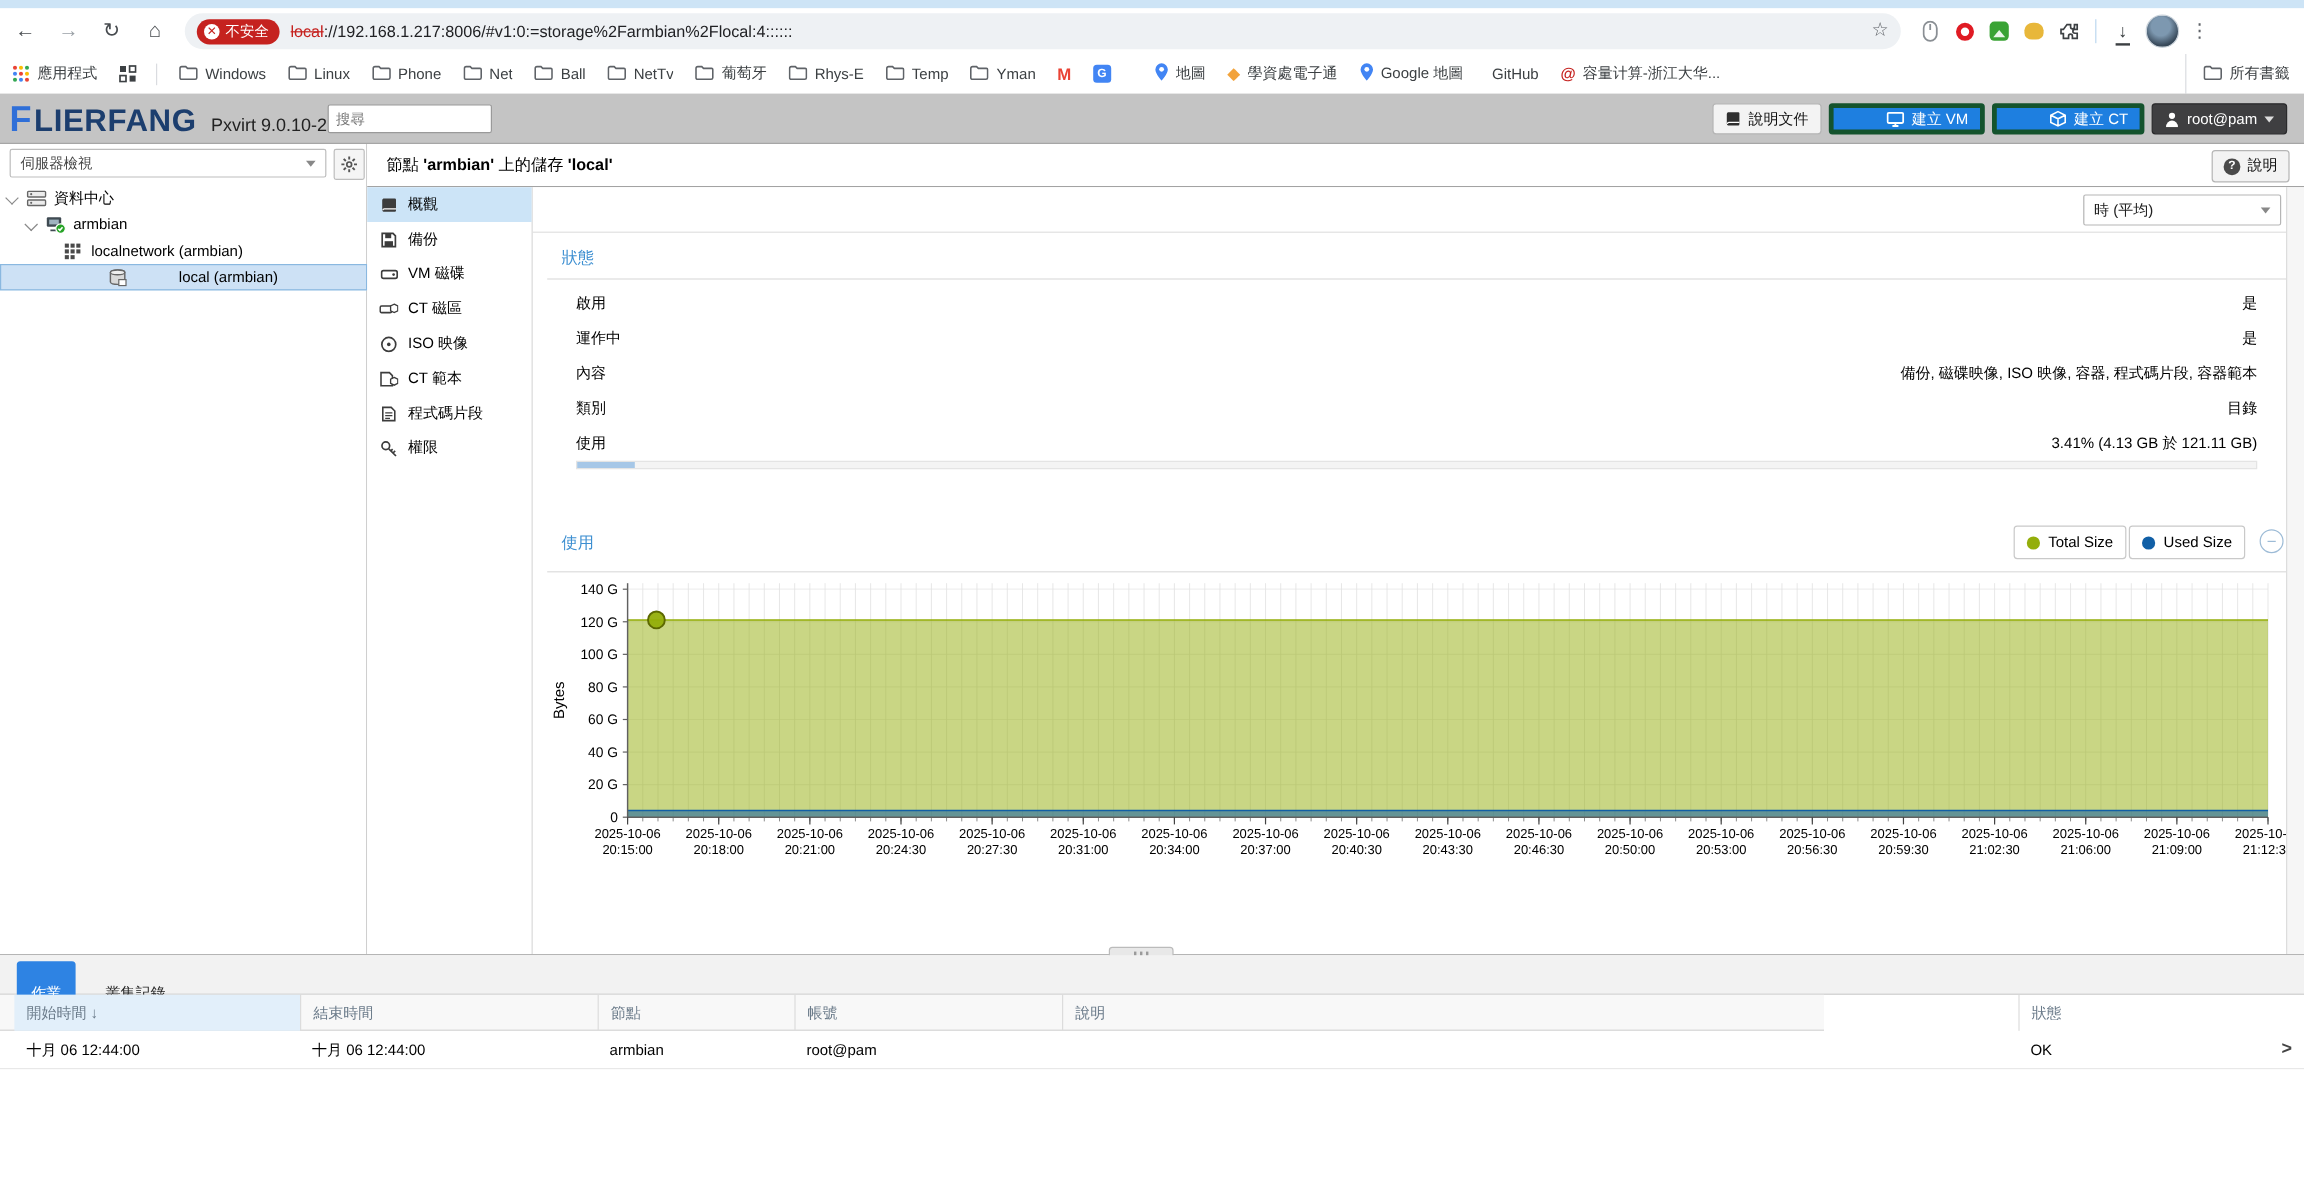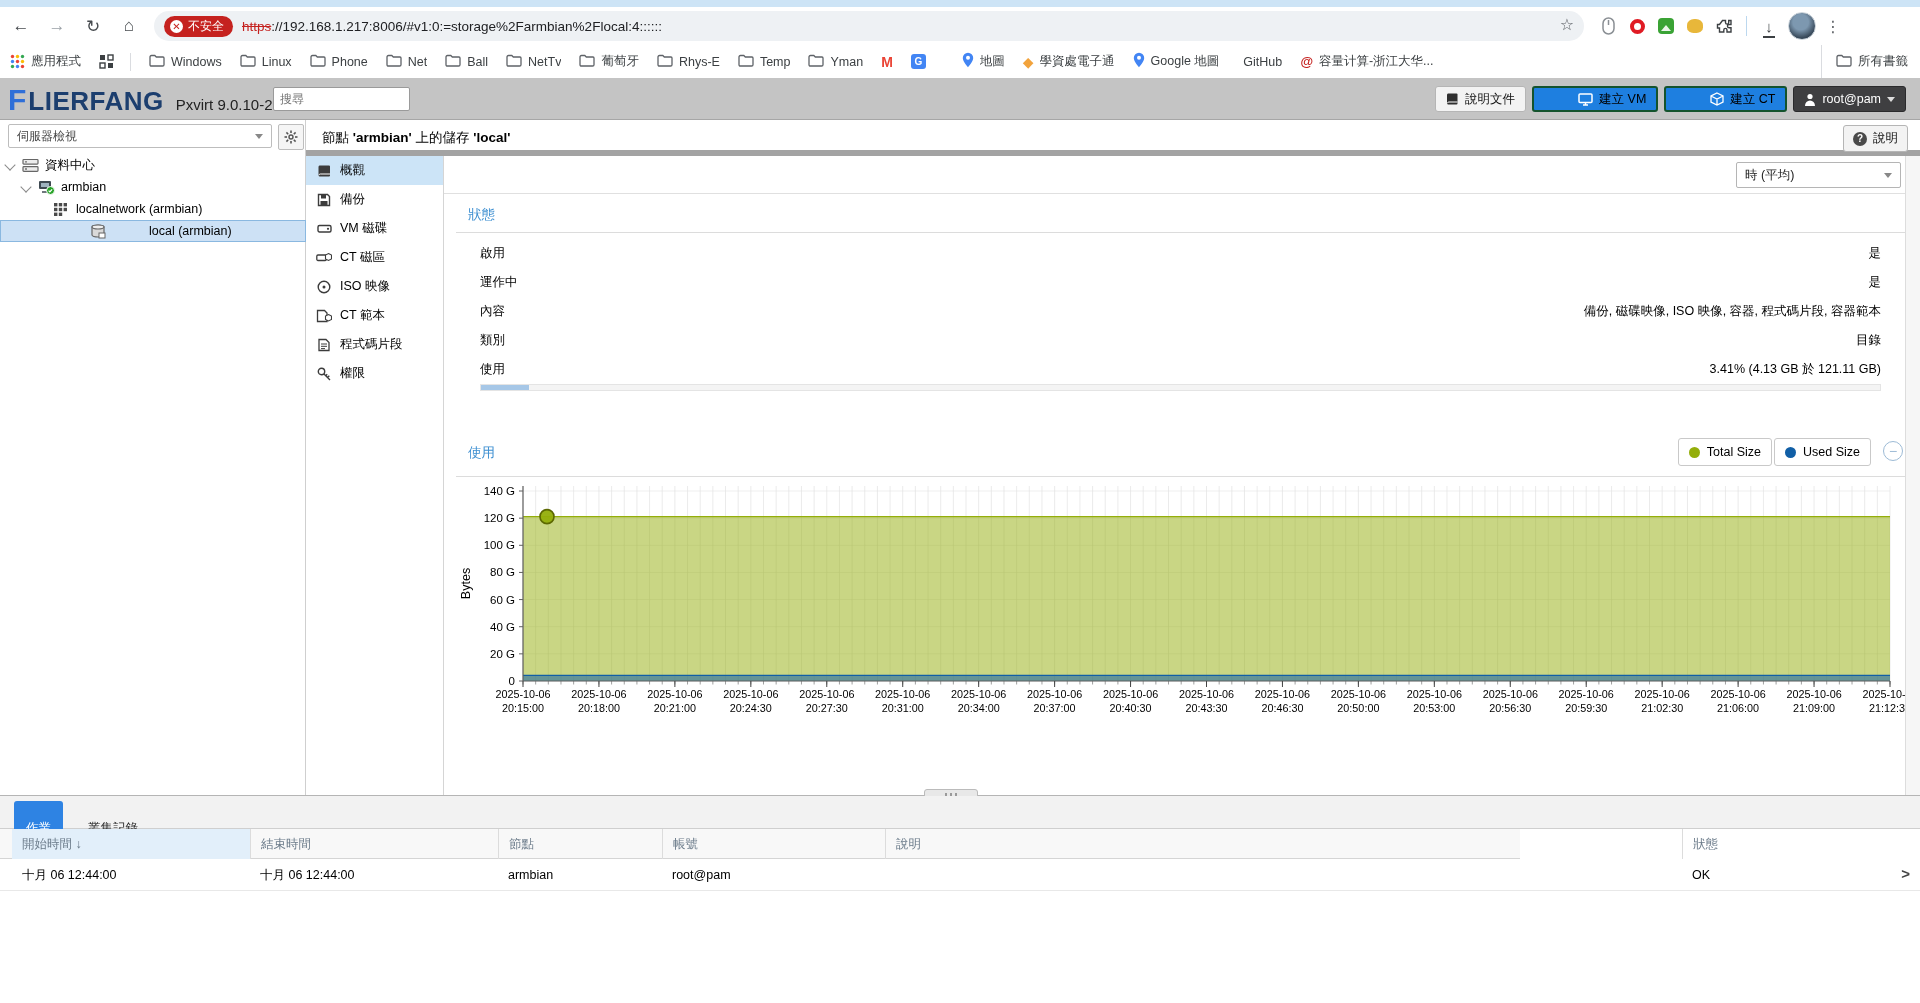--- a/index.html
+++ b/index.html
@@ -45,37 +45,37 @@
   
   .appheader{position:absolute;left:0;top:78px;width:1920px;height:42px;background:#c4c4c4;border-bottom:1px solid #a6a6a6;box-sizing:border-box;}
   .logo{position:absolute;left:8px;top:5px;display:flex;align-items:baseline;}
   .fmark{font-size:30px;font-weight:bold;color:#2f6fd8;margin-right:2px;}
   .logotext{font-size:26px;font-weight:bold;letter-spacing:.5px;color:#1c3e6e;}
   .version{margin-left:12px;font-size:15px;color:#222;}
   .hsearch{position:absolute;left:273px;top:9px;width:137px;height:24px;border:1px solid #9a9a9a;background:#fff;border-radius:2px;font-size:12px;color:#333;padding:0 6px;box-sizing:border-box;font-family:inherit;}
   .hbtns{position:absolute;right:14px;top:8px;display:flex;gap:6px;}
   .hbtn{height:26px;display:flex;align-items:center;gap:6px;padding:0 10px;font-size:12.5px;border-radius:3px;box-sizing:border-box;white-space:nowrap;}
   .hbtn.light{background:#f3f3f3;border:1px solid #b5b5b5;color:#111;}
-  .hbtn.blue{background:#1e7fe0;border:2px solid #14532d;color:#000000;padding-left:44px;}
+  .hbtn.blue{background:#1e7fe0;border:4px solid #14532d;color:#ffffff;padding-left:44px;}
   .hbtn.dark{background:#3f3f41;border:1px solid #2a2a2c;color:#fff;}
   .carets{width:0;height:0;border-left:4px solid transparent;border-right:4px solid transparent;border-top:5px solid #888;display:inline-block;}
   .hbtn.dark .carets{border-top-color:#ddd;}
 
   
   .sidebar{position:absolute;left:0;top:120px;width:306px;height:675px;background:#fff;border-right:1px solid #cfcfcf;box-sizing:border-box;}
   .viewsel{position:absolute;left:8px;top:4px;width:264px;height:24px;border:1px solid #bdbdbd;border-radius:2px;background:#fff;display:flex;align-items:center;justify-content:space-between;padding:0 8px;font-size:12px;color:#444;box-sizing:border-box;}
   .gearbtn{position:absolute;left:278px;top:4px;width:24px;height:24px;border:1px solid #bdbdbd;border-radius:2px;background:#f5f5f5;display:flex;align-items:center;justify-content:center;}
   .tree{position:absolute;left:0;top:34px;width:306px;}
   .trow{position:relative;height:22px;line-height:22px;font-size:12.5px;color:#000;display:flex;align-items:center;white-space:nowrap;box-sizing:border-box;}
   .trow.sel{background:#cde1f5;border:1px solid #8ab8e0;}
   .chev{width:7px;height:7px;border-right:1.5px solid #8a8a8a;border-bottom:1.5px solid #8a8a8a;transform:rotate(45deg);margin-right:8px;flex:0 0 auto;}
   .ticon{width:17px;height:15px;margin-right:6px;flex:0 0 auto;display:flex;align-items:center;}
 
   
-  .titlebar{position:absolute;left:306px;top:120px;width:1614px;height:36px;background:#fff;border-bottom:6px solid #a3a3a3;box-sizing:border-box;}
+  .titlebar{position:absolute;left:306px;top:120px;width:1614px;height:36px;background:#fff;border-bottom:1px solid #a3a3a3;box-sizing:border-box;}
   .ptitle{position:absolute;left:16px;top:9px;font-size:13.5px;color:#000;}
   .ptitle b{font-weight:bold;}
   .helpbtn{position:absolute;right:12px;top:5px;height:25px;background:#f3f3f3;border:1px solid #b5b5b5;border-radius:3px;display:flex;align-items:center;gap:6px;padding:0 9px;font-size:12.5px;color:#111;}
   .qcirc{width:14px;height:14px;border-radius:50%;background:#4a4a4a;color:#fff;font-size:10px;font-weight:bold;display:flex;align-items:center;justify-content:center;}
 
   .menucol{position:absolute;left:306px;top:156px;width:138px;height:639px;background:#fff;border-right:1px solid #d5d5d5;box-sizing:border-box;}
   .mitem{height:29px;display:flex;align-items:center;gap:8px;padding-left:10px;font-size:12.5px;color:#000;box-sizing:border-box;}
   .mitem.sel{background:#cce4f7;}
   .micon{width:16px;height:15px;display:flex;align-items:center;justify-content:center;}
 
@@ -124,21 +124,21 @@
   <div class="toolbar">
     <div class="navbtn">←</div>
     <div class="navbtn dis">→</div>
     <div class="navbtn">↻</div>
     <div class="navbtn">⌂</div>
     <div class="urlbar">
       <span class="secbadge">
           <span class="x">✕</span>
           <span>不安全</span>
         </span>
-      <span class="url"><span class="scheme">https</span><span>://192.168.1.217:8006/#v1:0:=storage%2Farmbian%2Flocal:4::::::</span></span>
+      <span class="url"><span class="scheme">local</span><span>://192.168.1.217:8006/#v1:0:=storage%2Farmbian%2Flocal:4::::::</span></span>
       <span class="urlstar">☆</span>
     </div>
     <div class="extrow">
       <span class="exticon">
         <svg width="13" height="18" viewBox="0 0 13 18">
             <rect x="1" y="1" width="11" height="16" rx="5.5" fill="none" stroke="#8a8f94" stroke-width="1.5"></rect>
             <line x1="6.5" y1="3" x2="6.5" y2="8" stroke="#8a8f94" stroke-width="1.5"></line>
           </svg>
       </span>
       <span class="exticon">

